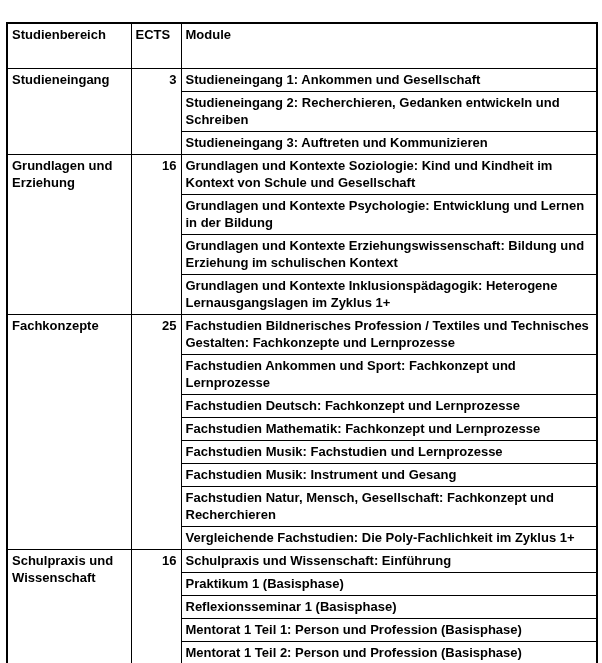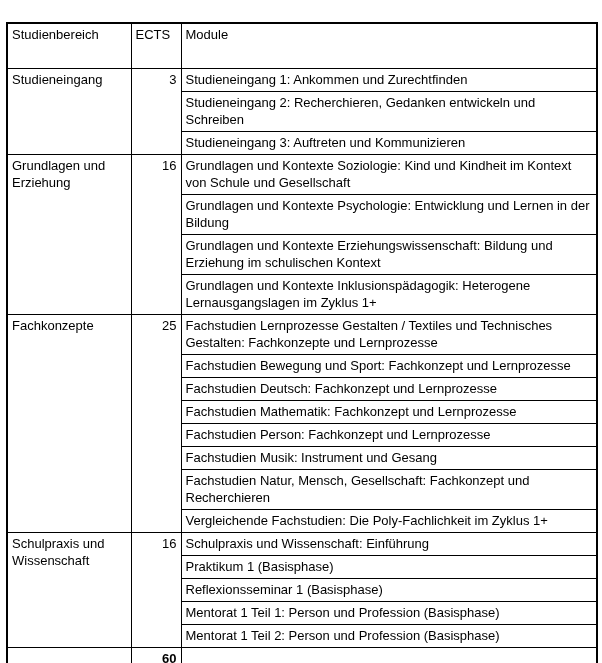--- a/index.html
+++ b/index.html
@@ -26,26 +26,27 @@
     line-height: 17px;
   }
   .module-table th,
   .module-table td {
     border: 1px solid #000000;
     padding: 2px 4px 3px 4px;
     vertical-align: top;
     text-align: left;
     overflow: hidden;
     word-wrap: break-word;
+    font-weight: bold;
   }
   .module-table col.c-bereich { width: 124px; }
   .module-table col.c-ects    { width: 50px;  }
   .module-table col.c-module  { width: 416px; }
   .module-table th {
-    font-weight: normal;
+    font-weight: bold;
     height: 39px;
   }
   .module-table td.ects {
     text-align: right;
   }
   .module-table tfoot td {
     height: 18px;
   }
   .module-table tfoot td.ects {
     font-weight: bold;
@@ -64,21 +65,21 @@
     <tr>
       <th>Studienbereich</th>
       <th>ECTS</th>
       <th>Module</th>
     </tr>
   </thead>
   <tbody>
       <tr>
         <td class="bereich" rowspan="3">Studieneingang</td>
         <td class="ects" rowspan="3">3</td>
-        <td class="modul">Studieneingang 1: Ankommen und Zurechtfinden</td>
+        <td class="modul">Studieneingang 1: Ankommen und Gesellschaft</td>
       </tr>
       <tr>
         <td class="modul">Studieneingang 2: Recherchieren, Gedanken entwickeln und Schreiben</td>
       </tr>
       <tr>
         <td class="modul">Studieneingang 3: Auftreten und Kommunizieren</td>
       </tr>
       <tr>
         <td class="bereich" rowspan="4">Grundlagen und Erziehung</td>
         <td class="ects" rowspan="4">16</td>
@@ -89,33 +90,33 @@
       </tr>
       <tr>
         <td class="modul">Grundlagen und Kontexte Erziehungswissenschaft: Bildung und Erziehung im schulischen Kontext</td>
       </tr>
       <tr>
         <td class="modul">Grundlagen und Kontexte Inklusionspädagogik: Heterogene Lernausgangslagen im Zyklus 1+</td>
       </tr>
       <tr>
         <td class="bereich" rowspan="8">Fachkonzepte</td>
         <td class="ects" rowspan="8">25</td>
-        <td class="modul">Fachstudien Lernprozesse Gestalten / Textiles und Technisches Gestalten: Fachkonzepte und Lernprozesse</td>
+        <td class="modul">Fachstudien Bildnerisches Profession / Textiles und Technisches Gestalten: Fachkonzepte und Lernprozesse</td>
       </tr>
       <tr>
-        <td class="modul">Fachstudien Bewegung und Sport: Fachkonzept und Lernprozesse</td>
+        <td class="modul">Fachstudien Ankommen und Sport: Fachkonzept und Lernprozesse</td>
       </tr>
       <tr>
         <td class="modul">Fachstudien Deutsch: Fachkonzept und Lernprozesse</td>
       </tr>
       <tr>
         <td class="modul">Fachstudien Mathematik: Fachkonzept und Lernprozesse</td>
       </tr>
       <tr>
-        <td class="modul">Fachstudien Person: Fachkonzept und Lernprozesse</td>
+        <td class="modul">Fachstudien Musik: Fachstudien und Lernprozesse</td>
       </tr>
       <tr>
         <td class="modul">Fachstudien Musik: Instrument und Gesang</td>
       </tr>
       <tr>
         <td class="modul">Fachstudien Natur, Mensch, Gesellschaft: Fachkonzept und Recherchieren</td>
       </tr>
       <tr>
         <td class="modul">Vergleichende Fachstudien: Die Poly-Fachlichkeit im Zyklus 1+</td>
       </tr>

